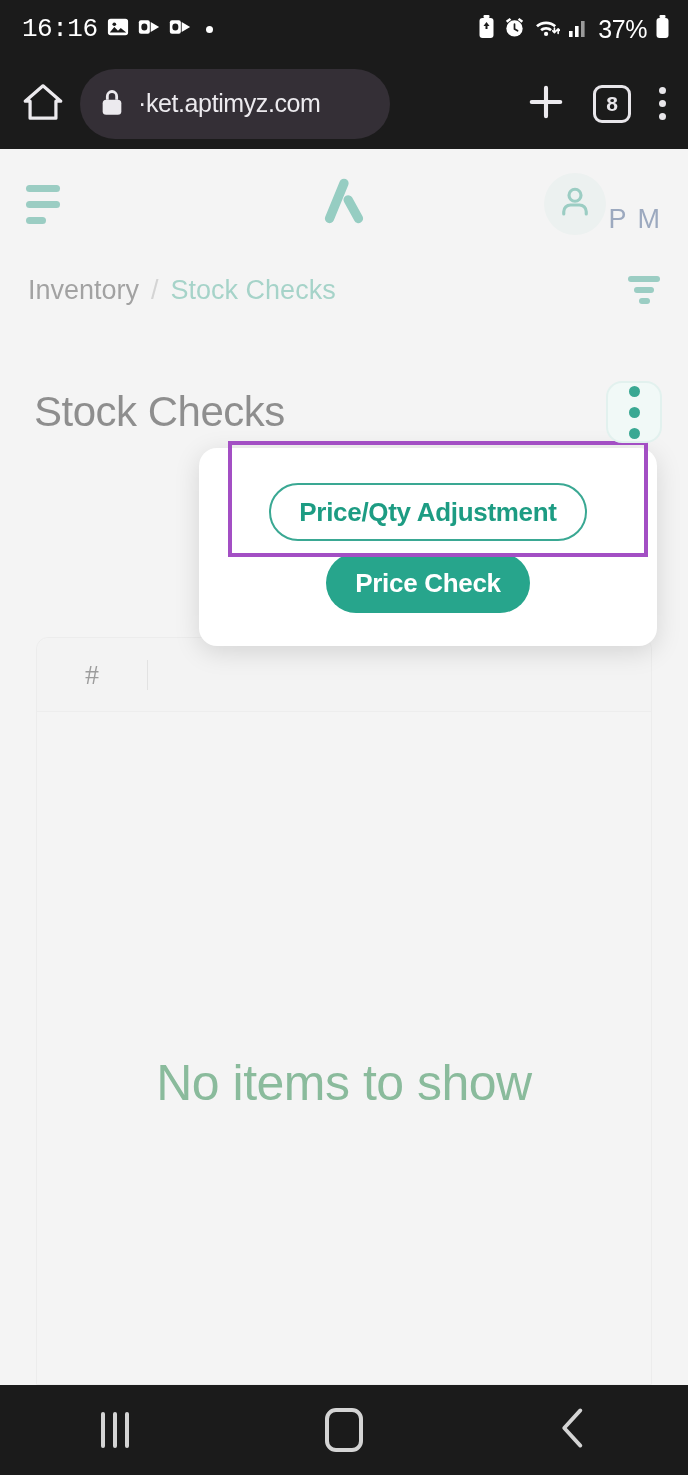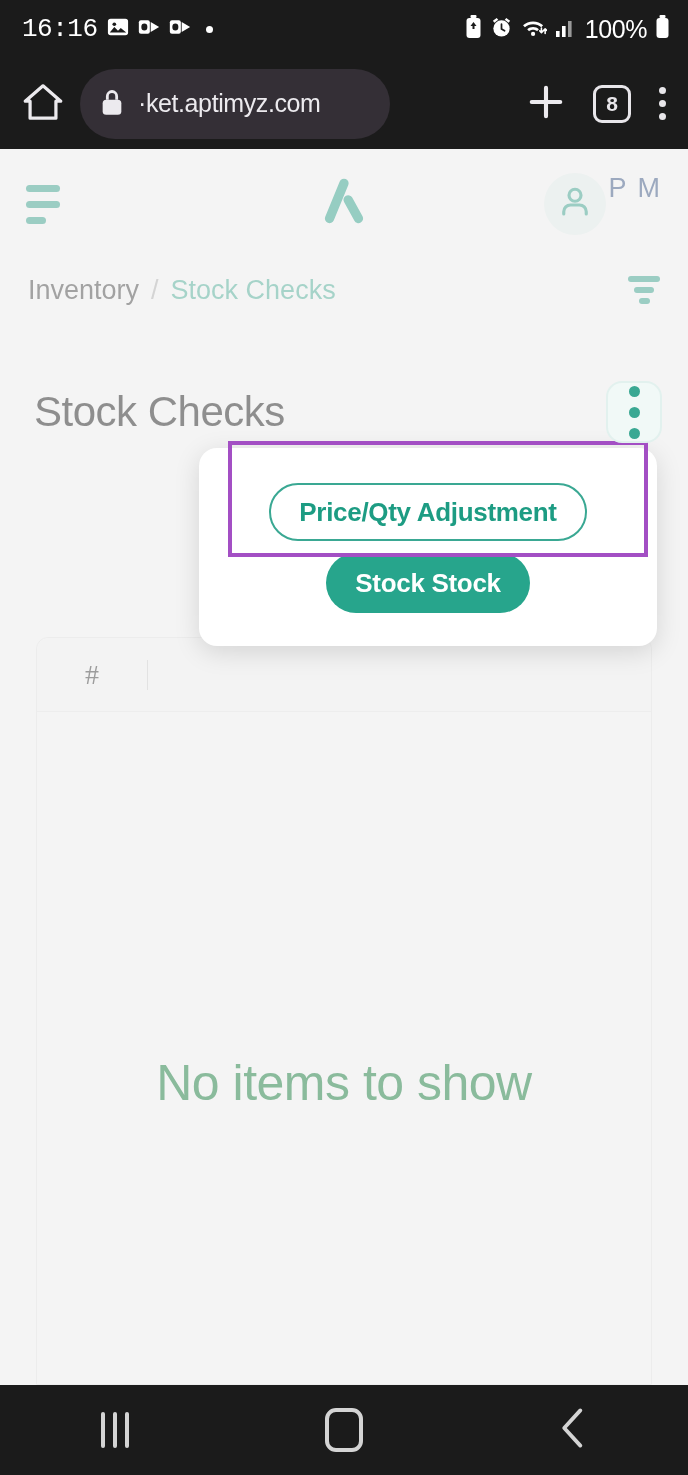--- a/index.html
+++ b/index.html
@@ -62,21 +62,21 @@
   .hamburger i { height:7px; border-radius:4px; background:#3aa893; display:block; }
   .hamburger i:nth-child(1){ width:34px; }
   .hamburger i:nth-child(2){ width:34px; }
   .hamburger i:nth-child(3){ width:20px; }
 
   .logo-wrap {
     position:absolute; left:0; right:0; top:0; height:110px;
     display:flex; align-items:center; justify-content:center; pointer-events:none;
   }
   .profile {
-    margin-left:auto; display:flex; align-items:flex-start; gap:2px; position:relative;
+    margin-left:auto; display:flex; align-items:flex-end; gap:2px; position:relative;
   }
   .avatar-circle {
     width:62px; height:62px; border-radius:50%; background:#eef8f6;
     display:flex; align-items:center; justify-content:center;
   }
   .profile-initials { color:#3d5a8a; font-size:27px; letter-spacing:2px; }
 
   .breadcrumb-row {
     display:flex; align-items:center; padding:0 28px; height:62px;
   }
@@ -215,21 +215,21 @@
             <path d="M26 18v-5m0 0l-1.6 1.6M26 13l1.6 1.6" stroke="#fff" stroke-width="1.7" fill="none" stroke-linecap="round"></path>
           </svg>
       </span>
       <span class="sb-icon">
         <svg width="22" height="22" viewBox="0 0 22 22">
             <rect x="1" y="15" width="3.6" height="6" fill="#fff"></rect>
             <rect x="7" y="10" width="3.6" height="11" fill="#fff"></rect>
             <rect x="13" y="5" width="3.6" height="16" fill="#9a9a9a"></rect>
           </svg>
       </span>
-      <span class="battery-pct">100%</span>
+      <span class="battery-pct">37%</span>
       <span class="sb-icon">
         <svg width="15" height="24" viewBox="0 0 14 24">
             <rect x="4" y="0" width="6" height="3" rx="1" fill="#fff"></rect>
             <rect x="1" y="3" width="12" height="20" rx="3" fill="#fff"></rect>
           </svg>
       </span>
     </div>
   </div>
 
   <div class="browser-bar">
@@ -316,21 +316,21 @@
         <span class="th-hash">#</span>
         <span class="col-divider"></span>
       </div>
       <div class="empty-msg">No items to show</div>
     </div>
 
     <div class="overlay"></div>
 
     <div class="popup">
       <button class="btn-outline">Price/Qty Adjustment</button>
-      <button class="btn-filled">Stock Stock</button>
+      <button class="btn-filled">Price Check</button>
     </div>
 
     <div class="highlight-box"></div>
 
   </div>
 
   <div class="nav-bar">
     <div class="nav-btn">
       <span class="recents">
         <i></i>

